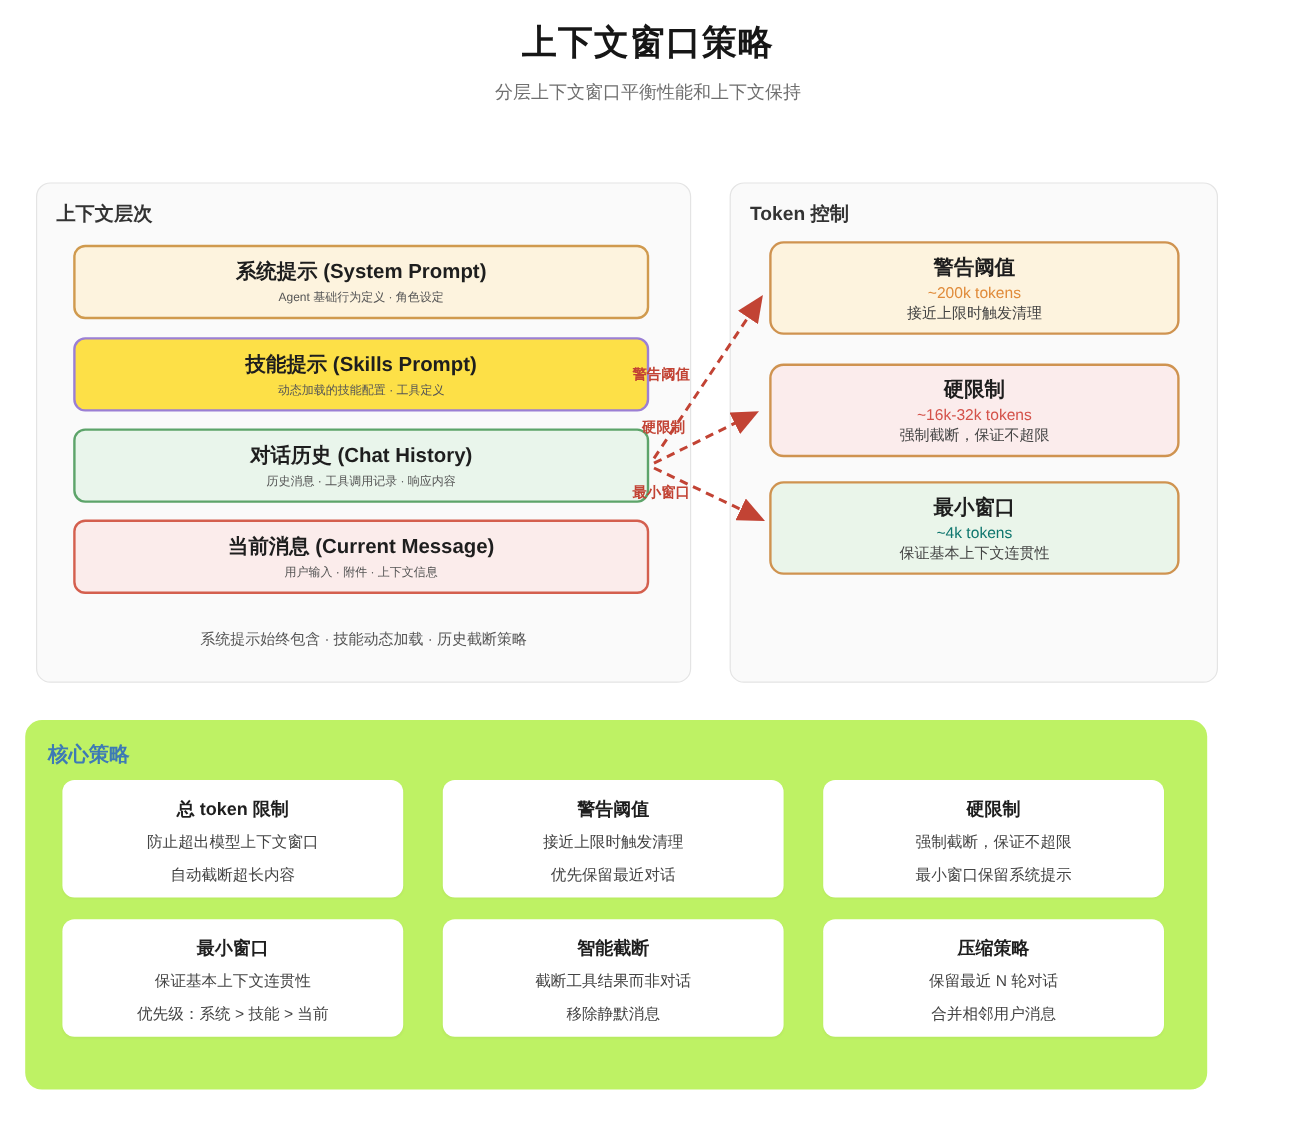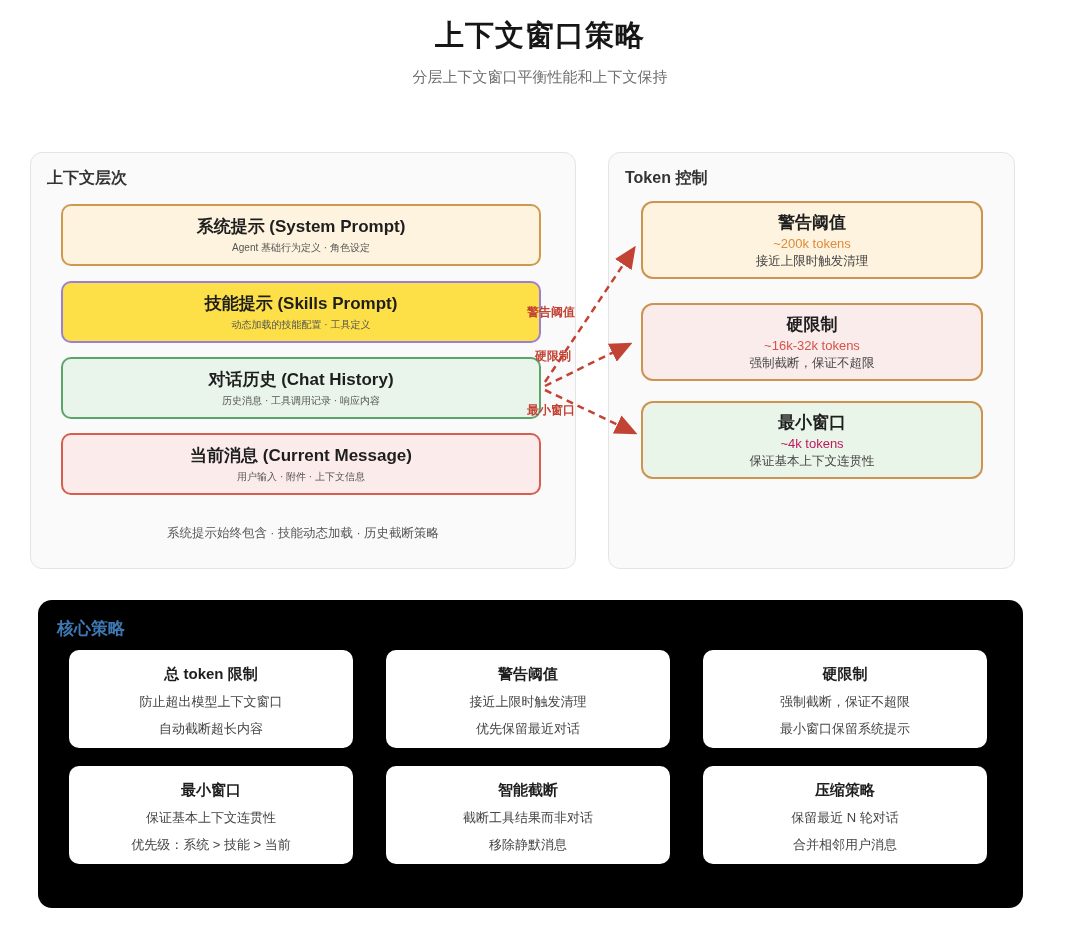--- a/index.html
+++ b/index.html
@@ -66,40 +66,40 @@
     display: flex; flex-direction: column; align-items: center; justify-content: center;
     gap: 2px;
   }
   .token-0 { top: 48px;  background: #fdf3de; }
   .token-1 { top: 150px; background: #fbecec; }
   .token-2 { top: 248px; background: #eaf5ea; }
   .token-title { font-size: 17px; font-weight: 700; color: #1e1e1e; }
   .token-value { font-size: 13px; font-weight: 500; }
   .token-0 .token-value { color: #e08b3a; }
   .token-1 .token-value { color: #d4524a; }
-  .token-2 .token-value { color: #be185d; }
+  .token-2 .token-value { color: #0f766e; }
   .token-desc { font-size: 12.5px; color: #444; }
 
   
   .arrows-svg {
     position: absolute; left: 0; top: 0; width: 1080px; height: 942px;
     pointer-events: none;
   }
   .arrow-label {
     position: absolute; font-size: 12px; font-weight: 600; color: #c24334;
     pointer-events: none;
   }
   .arrow-label-0 { left: 527px; top: 304px; }
   .arrow-label-1 { left: 535px; top: 348px; }
   .arrow-label-2 { left: 527px; top: 402px; }
 
   
   .strategies-panel {
-    position: absolute; left: 38px; top: 600px; width: 985px; height: 308px;
-    background: #000000; border-radius: 14px;
+    position: absolute; left: 21px; top: 600px; width: 985px; height: 308px;
+    background: #bef264; border-radius: 14px;
   }
   .strategies-header {
     position: absolute; top: 17px; left: 19px;
     font-size: 17px; font-weight: 700; color: #3d7ab5;
   }
   .strategy-card {
     position: absolute; width: 284px; height: 98px;
     background: #ffffff; border-radius: 10px;
     display: flex; flex-direction: column; align-items: center;
     padding-top: 15px; gap: 9px;

